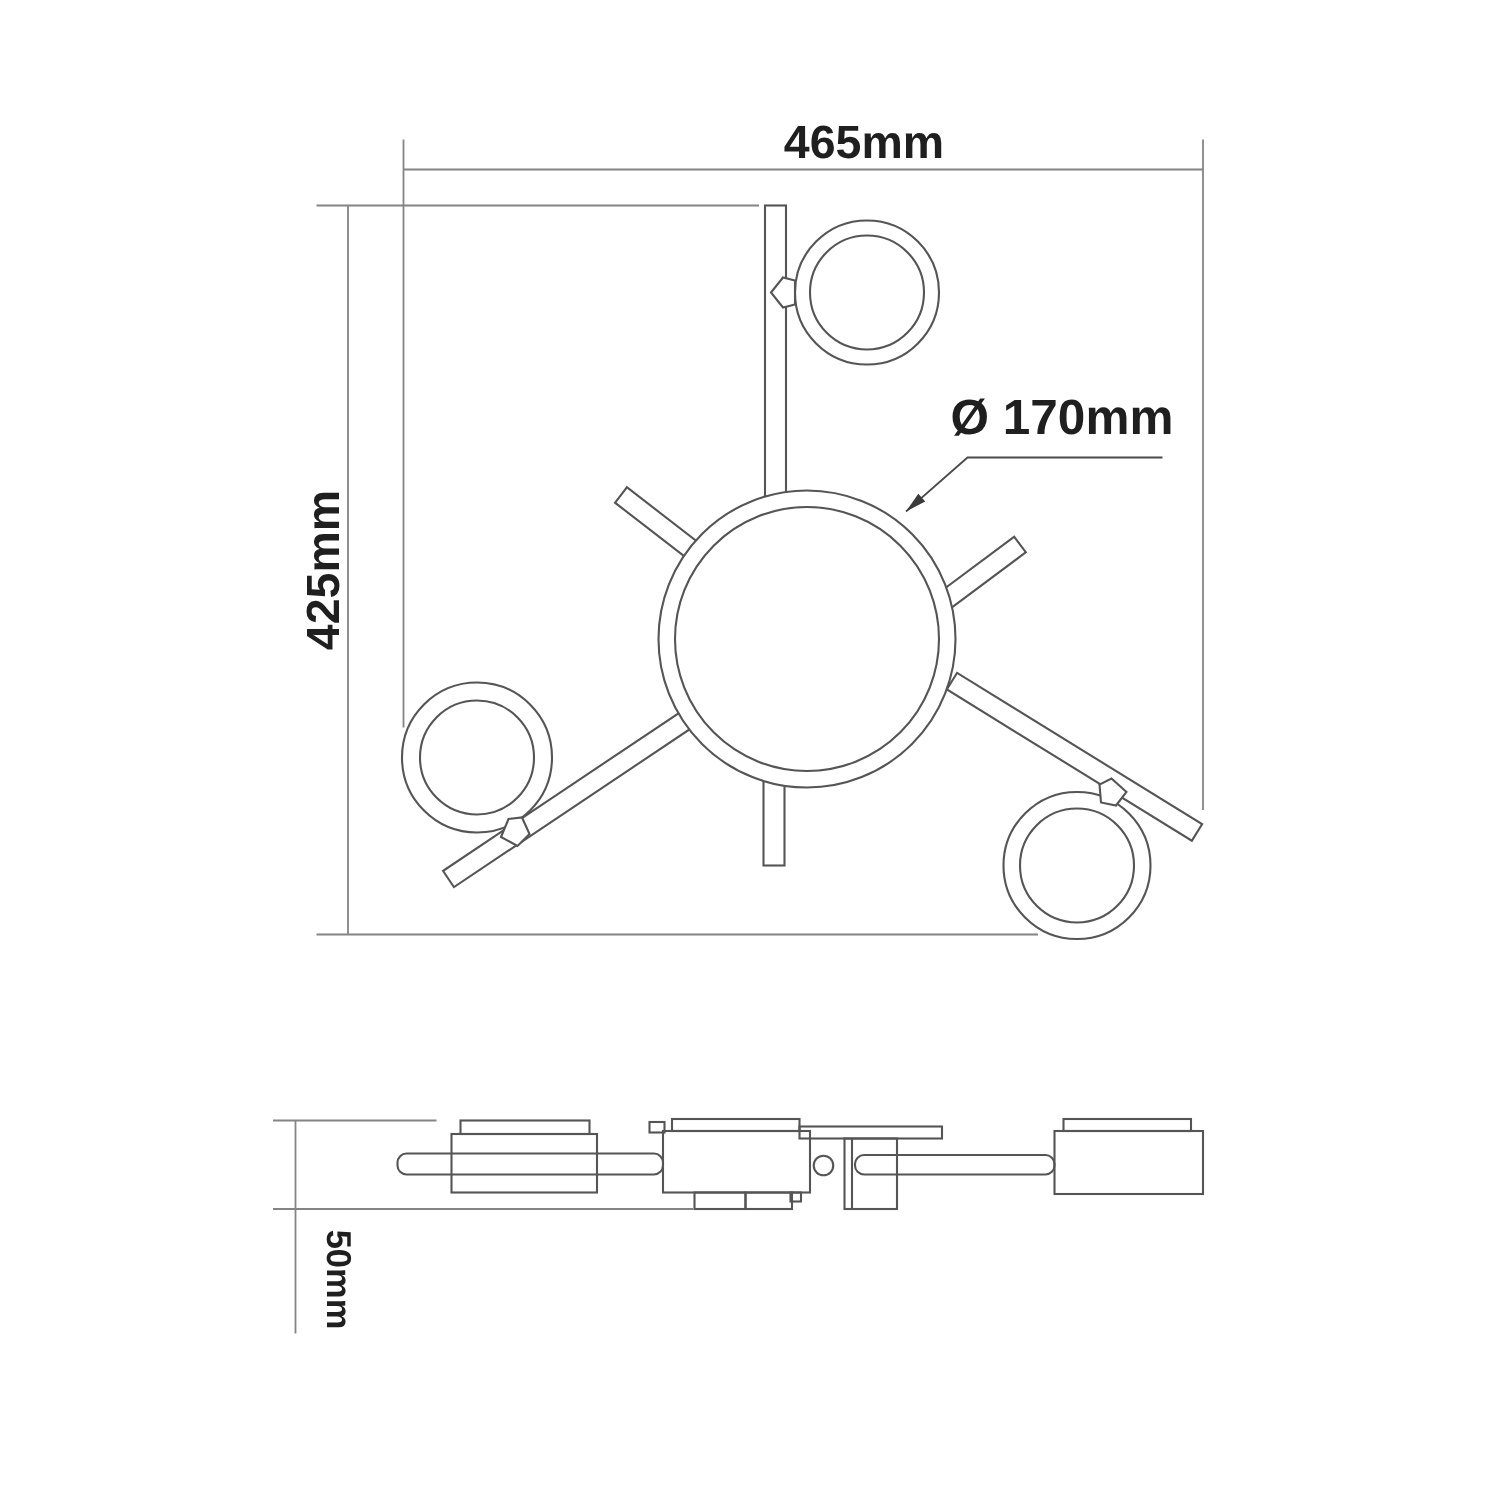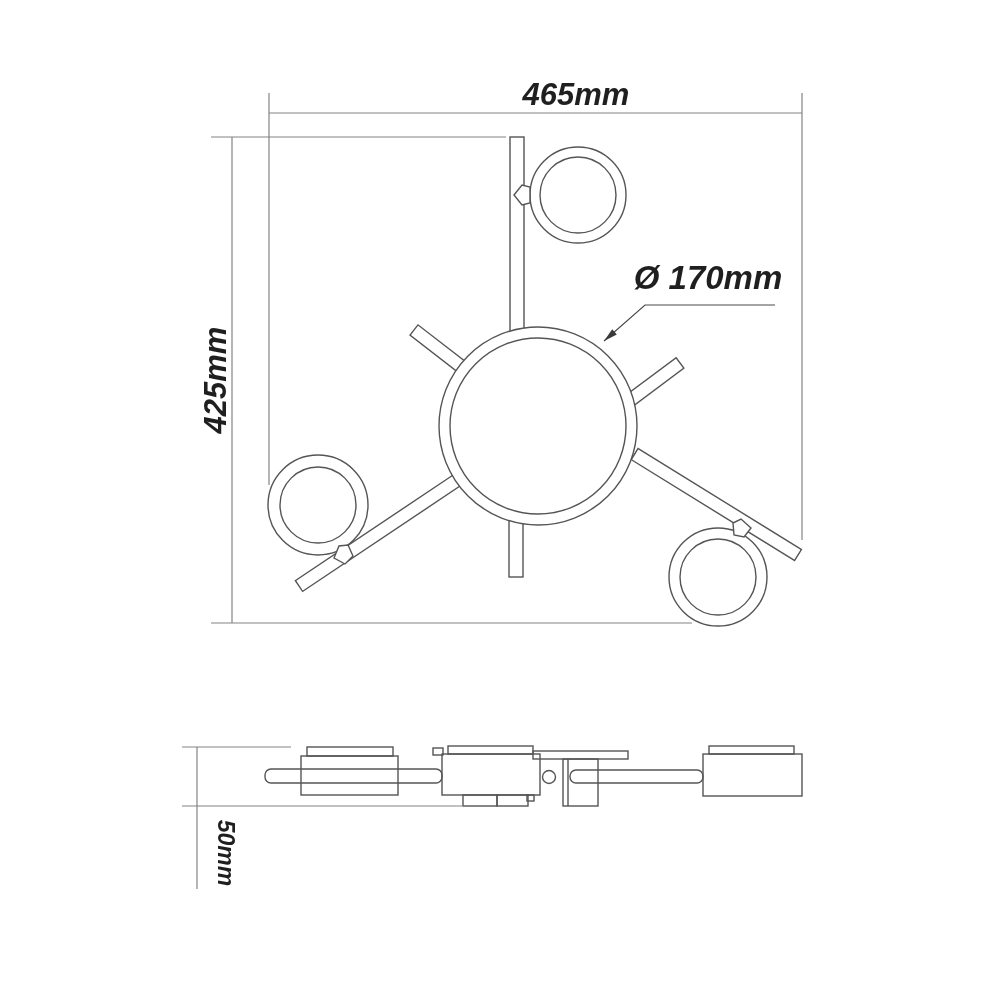--- a/index.html
+++ b/index.html
@@ -7,21 +7,20 @@
     --line:#555555;
     --dim:#848484;
     --text:#1f1f1f;
   }
   html,body{margin:0;padding:0;background:var(--bg);}
   .canvas{
     position:relative;
     width:818px;height:1000px;
     background:var(--bg);
     font-family:"Liberation Sans", sans-serif;
-    font-style:italic;
   }
   svg{display:block;}
   .fix{stroke:var(--line);stroke-width:1.4;fill:none;}
   .fix-fill{stroke:var(--line);stroke-width:1.4;fill:#ffffff;}
   .dim{stroke:var(--dim);stroke-width:1.2;fill:none;}
   .lead{stroke:#4a4a4a;stroke-width:1.2;fill:none;}
   .arrow{fill:#3a3a3a;stroke:none;}
   .lbl{fill:var(--text);font-family:"Liberation Sans", sans-serif;font-weight:600;}
   .lbl-big{font-size:31px;}
   .lbl-dia{font-size:33px;}

